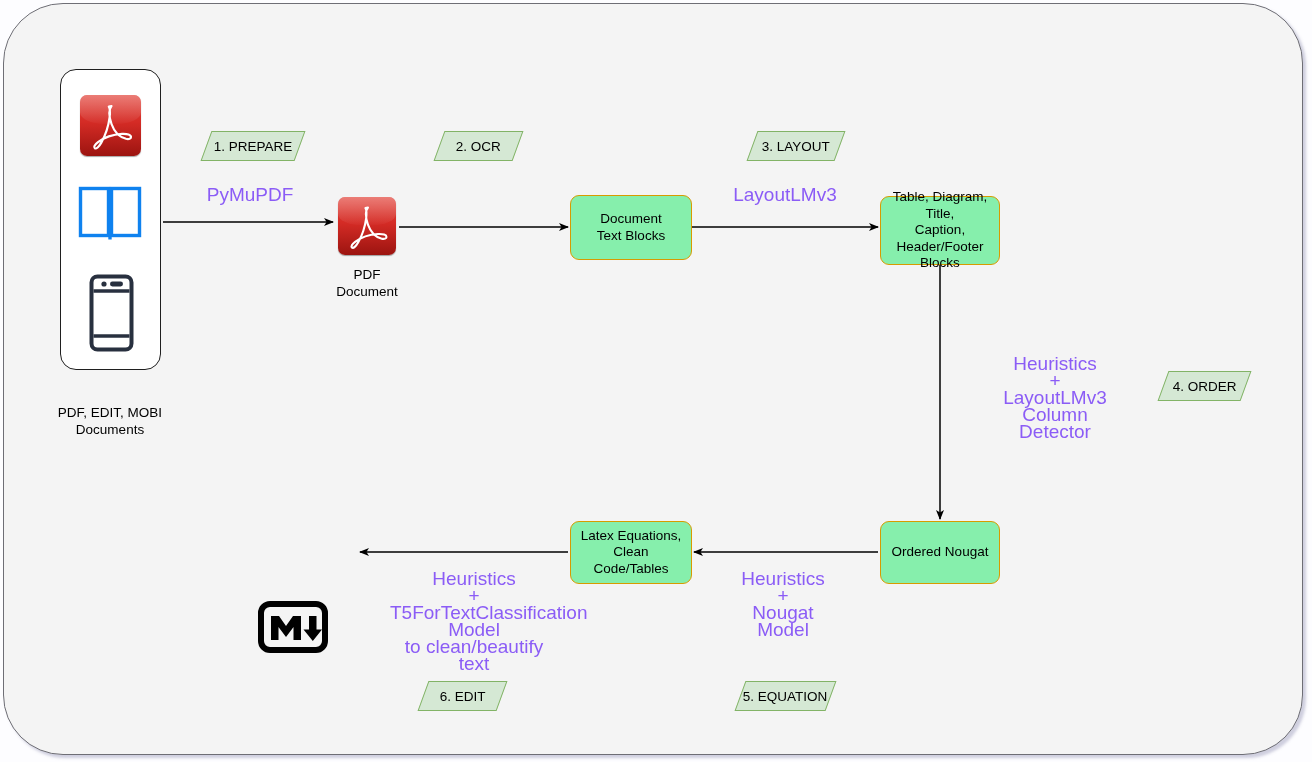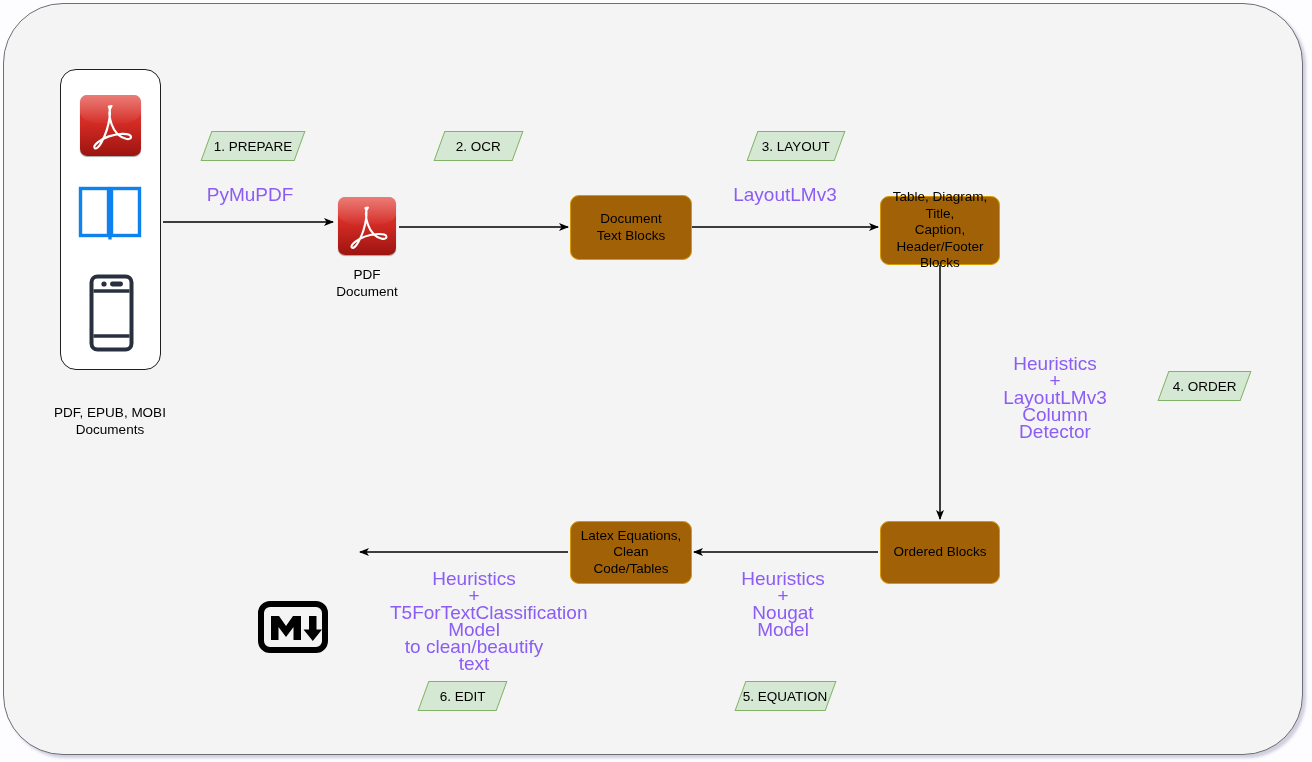--- a/index.html
+++ b/index.html
@@ -25,21 +25,21 @@
     background: #f4f4f4;
     border: 1.4px solid #6e6e75;
     border-radius: 60px;
     box-sizing: border-box;
     box-shadow: 3px 3px 3px rgba(120,120,160,0.35);
   }
 
   
   .pbox {
     position: absolute;
-    background: #a16207;
+    background: #86efac;
     border: 1.6px solid #d79b00;
     border-radius: 9px;
     box-sizing: border-box;
     display: flex;
     align-items: center;
     justify-content: center;
     text-align: center;
     color: #000;
     font-size: 13.5px;
     line-height: 16.5px;
@@ -174,21 +174,21 @@
       <svg width="45" height="78" viewBox="0 0 45 78">
         <rect x="2.5" y="2.5" width="40" height="73" rx="6" ry="6" fill="#ffffff" stroke="#28303f" stroke-width="4"></rect>
         <line x1="4.5" y1="17" x2="40.5" y2="17" stroke="#28303f" stroke-width="3.4"></line>
         <line x1="4.5" y1="62" x2="40.5" y2="62" stroke="#28303f" stroke-width="3.4"></line>
         <circle cx="15" cy="10" r="2.6" fill="#28303f"></circle>
         <rect x="21" y="7.6" width="13" height="4.8" rx="2.4" fill="#28303f"></rect>
       </svg>
     </div>
   </div>
 
-  <div class="caption" style="left:30px; top:388px; width:160px;">PDF, EPUB, MOBI
+  <div class="caption" style="left:30px; top:388px; width:160px;">PDF, EDIT, MOBI
 Documents</div>
 
   <div class="pdf-icon" style="left:338px; top:197px; width:58px; height:58px;">
     <div class="gloss"></div>
     <svg width="58" height="58" viewBox="0 0 61 61">
       <path d="M31.5 11 C28 15 29.5 23 31.5 29 C33.8 35.5 39 42 46 43.8
                C49 44.5 51 43.6 51 42 C51 39.9 47.5 38.6 42 38.9
                C34 39.4 24 42.6 18 47.2 C14.6 49.8 13.4 52.2 14.7 53.2
                C16.2 54.3 18.8 52.1 21.3 47.6 C25 41 28.6 30 29.6 22.4
                C30.2 17.6 30 13.4 28.8 11.6 Z" fill="none" stroke="#ffffff" stroke-width="2.2" stroke-linejoin="round" stroke-linecap="round"></path>
@@ -197,21 +197,21 @@
   <div class="caption" style="left:297px; top:250px; width:140px;">PDF
 Document</div>
 
   <div class="pbox" style="left:570px; top:195px; width:122px; height:65px;">Document
 Text Blocks</div>
 
   <div class="pbox" style="left:880px; top:196px; width:120px; height:69px;">Table, Diagram, Title,
 Caption,
 Header/Footer Blocks</div>
 
-  <div class="pbox" style="left:880px; top:521px; width:120px; height:63px;">Ordered Blocks</div>
+  <div class="pbox" style="left:880px; top:521px; width:120px; height:63px;">Ordered Nougat</div>
 
   <div class="pbox" style="left:570px; top:521px; width:122px; height:63px;">Latex Equations,
 Clean Code/Tables</div>
 
 
   <div class="md-icon" style="position:absolute; left:258px; top:601px;">
     <svg width="70" height="52" viewBox="0 0 70 52">
       <rect x="3" y="3" width="64" height="46" rx="9" ry="9" fill="none" stroke="#000000" stroke-width="6"></rect>
       <path d="M13 39 L13 15 L21 15 L28 25 L35 15 L43 15 L43 39 L35.5 39 L35.5 26 L28 36 L20.5 26 L20.5 39 Z" fill="#000000"></path>
       <path d="M51 15 L58.5 15 L58.5 28.5 L64 28.5 L54.8 40 L45.5 28.5 L51 28.5 Z" fill="#000000"></path>

